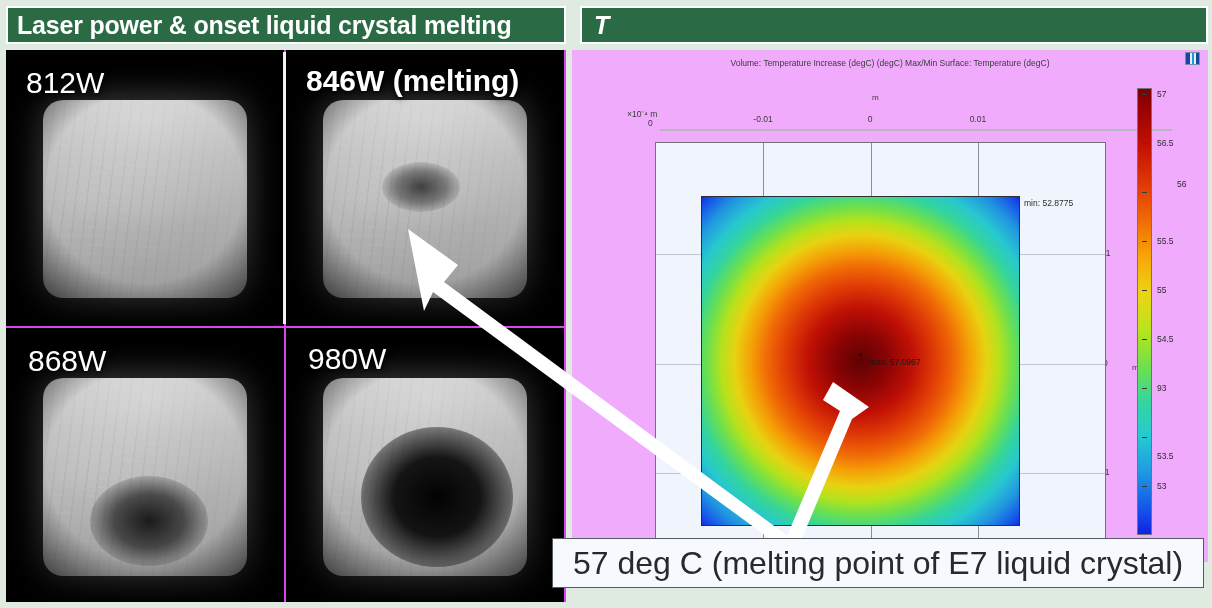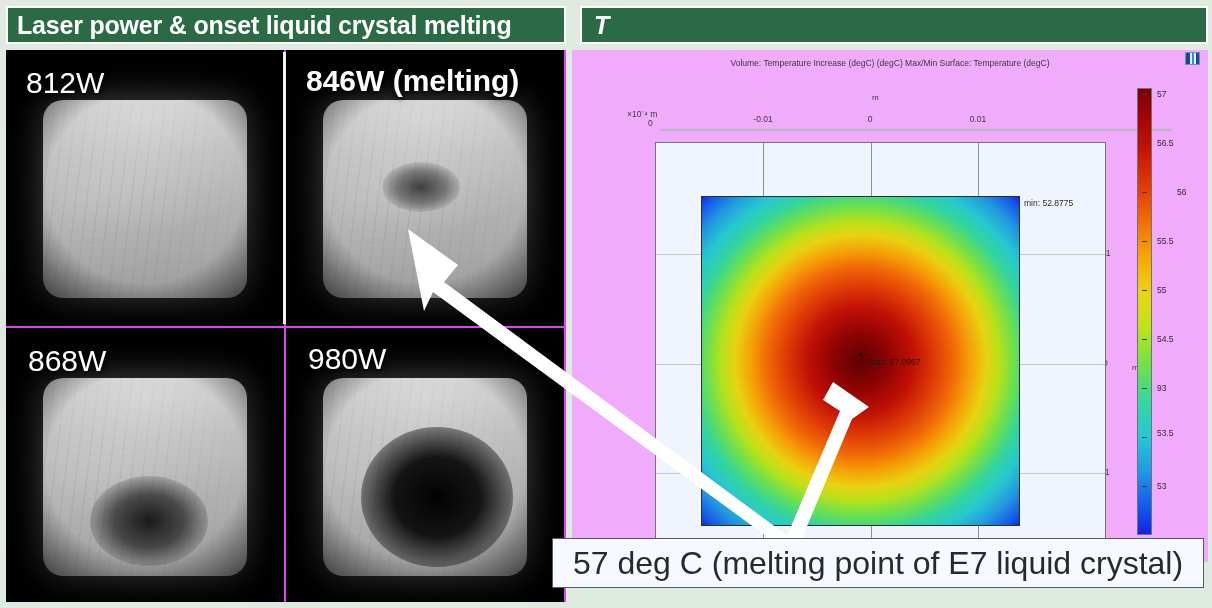--- a/index.html
+++ b/index.html
@@ -278,31 +278,31 @@
   </div>
   <div id="min-label">min: 52.8775</div>
 
   <div id="colorbar-wrap">
     <div id="colorbar"></div>
     <div class="cbmark" style="top:6px;"></div>
     <div class="cbtick" style="top:6px;">57</div>
     <div class="cbmark" style="top:55px;"></div>
     <div class="cbtick" style="top:55px;">56.5</div>
     <div class="cbmark" style="top:104px;"></div>
-    <div class="cbtick" style="top:104px;padding-left:20px;">56</div>
+    <div class="cbtick" style="top:96px;padding-left:20px;">56</div>
     <div class="cbmark" style="top:153px;"></div>
     <div class="cbtick" style="top:153px;">55.5</div>
     <div class="cbmark" style="top:202px;"></div>
     <div class="cbtick" style="top:202px;">55</div>
     <div class="cbmark" style="top:251px;"></div>
     <div class="cbtick" style="top:251px;">54.5</div>
     <div class="cbmark" style="top:300px;"></div>
     <div class="cbtick" style="top:300px;">93</div>
     <div class="cbmark" style="top:349px;"></div>
-    <div class="cbtick" style="top:345px;">53.5</div>
+    <div class="cbtick" style="top:368px;">53.5</div>
     <div class="cbmark" style="top:398px;"></div>
     <div class="cbtick" style="top:398px;">53</div>
   </div>
 
   <svg id="arrow-svg" viewBox="0 0 1212 608">
 
     <polygon fill="#ffffff" points="408,229 458,265 444,282 789,537 781,547 433,292 424,311"></polygon>
 
     <polygon fill="#ffffff" points="833,382 869,407 852,419 800,543 787,536 840,411 823,400"></polygon>
   </svg>

